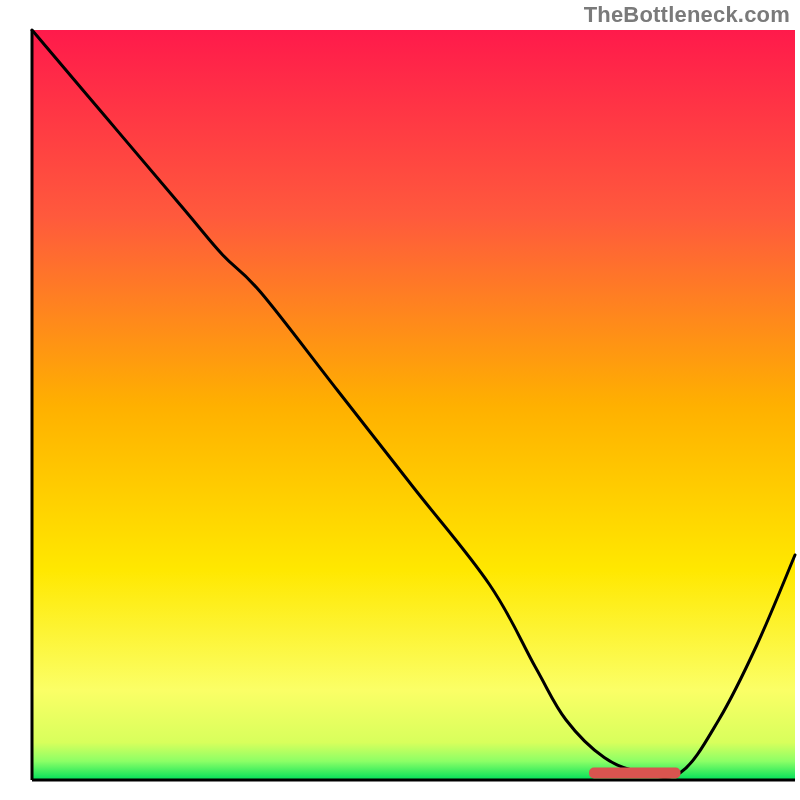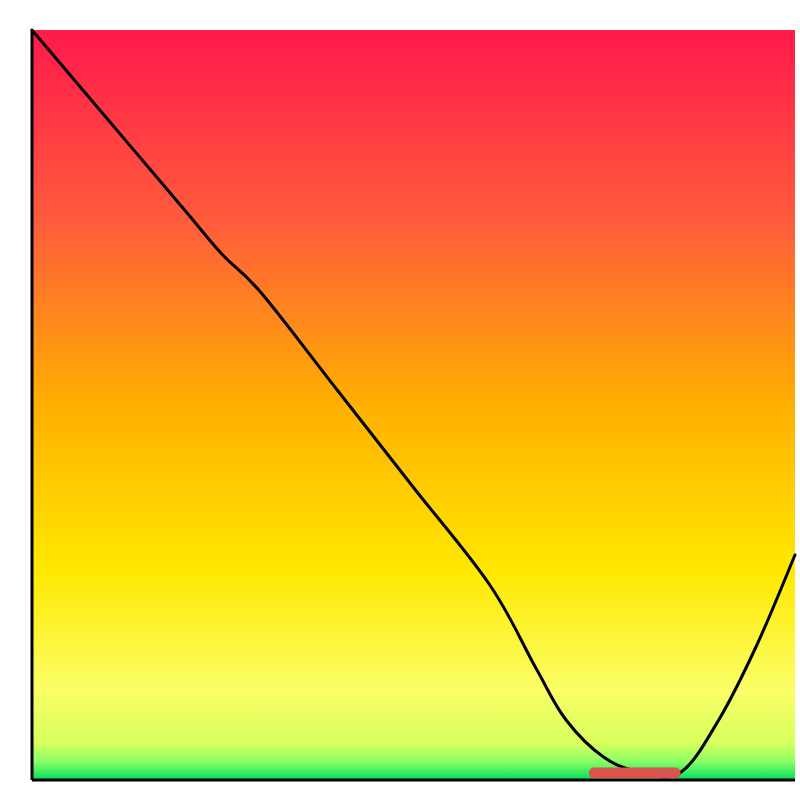--- a/index.html
+++ b/index.html
@@ -25,20 +25,21 @@
     letter-spacing: 0.2px;
   }
   svg {
     display: block;
   }
 </style>
 </head>
 <body>
 <div class="container">
 
+<div class="watermark">TheBottleneck.com</div>
 
 <svg id="chart-svg" width="800" height="800" viewBox="0 0 800 800">
   <defs>
     <linearGradient id="bg-grad" x1="0" y1="0" x2="0" y2="1">
           <stop offset="0%" stop-color="#ff1a4b"></stop>
           <stop offset="25%" stop-color="#ff5a3c"></stop>
           <stop offset="50%" stop-color="#ffb000"></stop>
           <stop offset="72%" stop-color="#ffe800"></stop>
           <stop offset="88%" stop-color="#fbff66"></stop>
           <stop offset="95%" stop-color="#d8ff5c"></stop>

